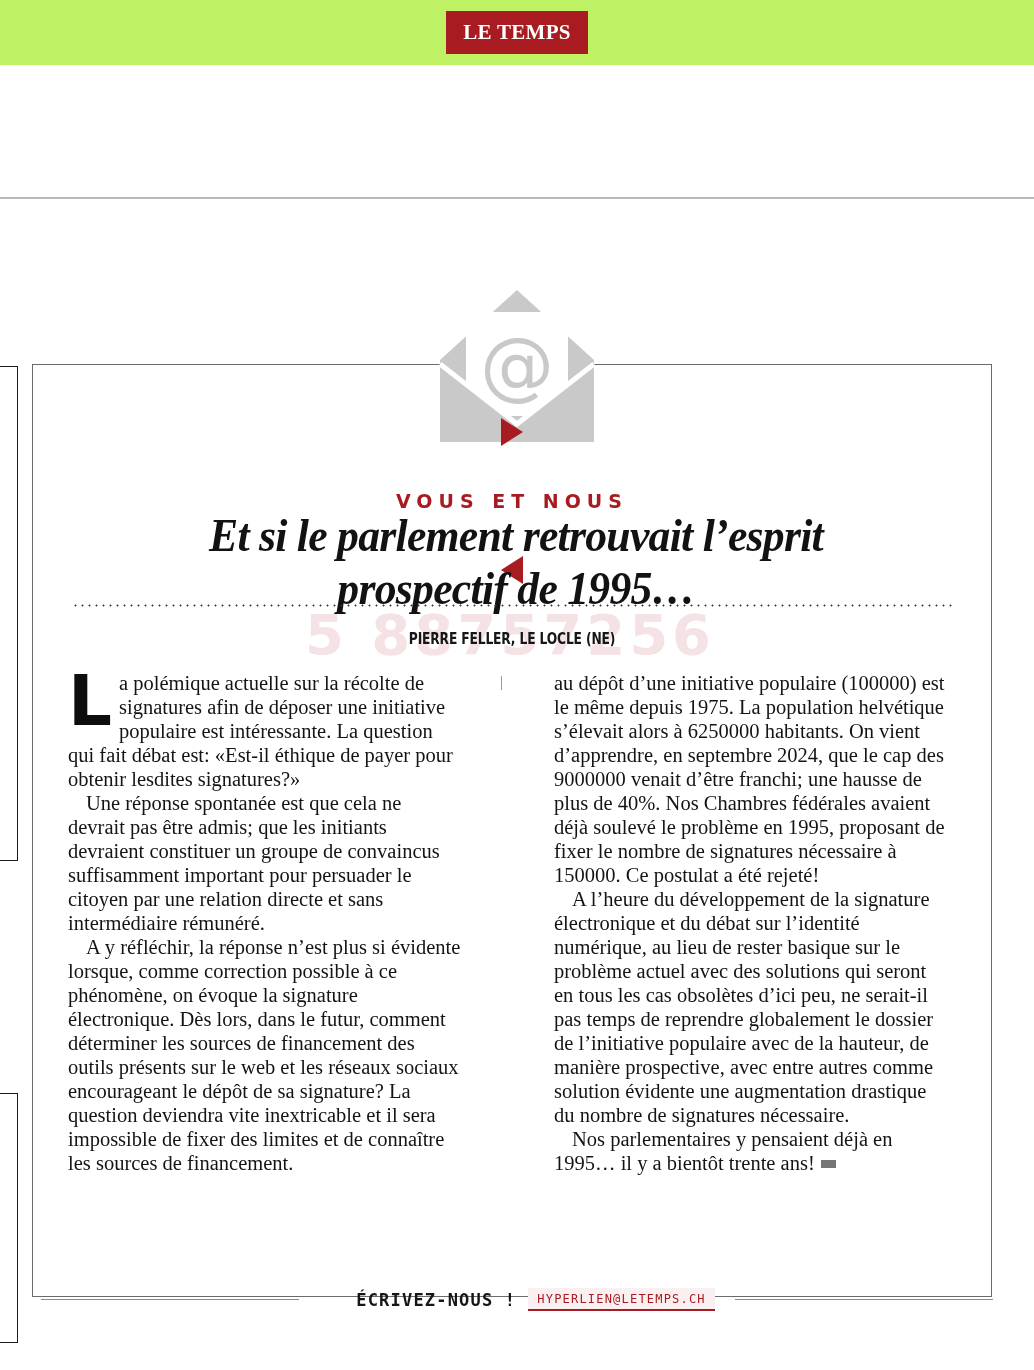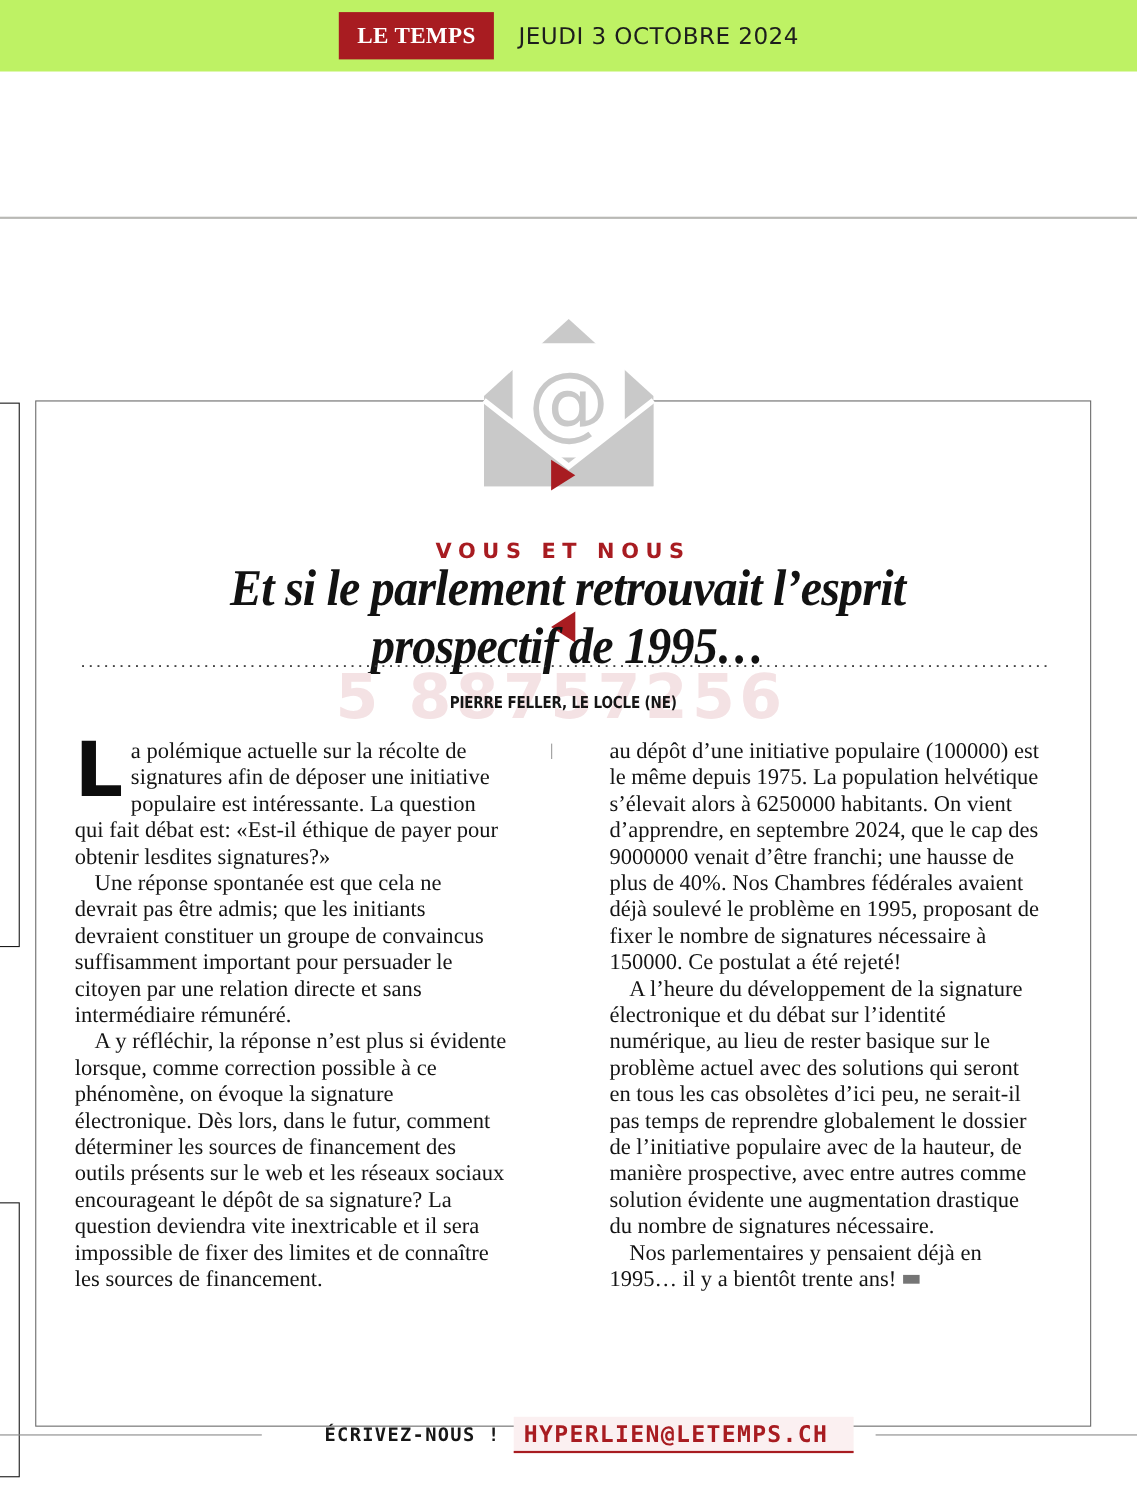--- a/index.html
+++ b/index.html
@@ -251,38 +251,37 @@
     font-family: "DejaVu Sans Mono", "Liberation Mono", monospace;
     font-weight: bold;
     font-size: 17px;
     letter-spacing: 1.2px;
     color: #161616;
     white-space: nowrap;
     margin-left: 37px;
   }
   .foot-mail {
     font-family: "DejaVu Sans Mono", "Liberation Mono", monospace;
-    font-weight: bold;
-    font-size: 21px;
+    font-weight: normal;
+    font-size: 12px;
     letter-spacing: 1.2px;
     color: #a81c21;
     background: #fbf0f1;
     border-bottom: 2.2px solid #a81c21;
-    padding: 4px 23px 3px 9px;
+    padding: 4px 9px 3px 9px;
     margin-left: 12px;
     white-space: nowrap;
   }
 </style>
 </head>
 <body>
 
 <div class="masthead">
   <div class="masthead-inner">
     <div class="brand-plate">LE TEMPS</div>
-    <div class="masthead-date">JEUDI 3 OCTOBRE 2024</div>
   </div>
 </div>
 
 <div class="page-rule"></div>
 
 <div class="bleed-box one"></div>
 <div class="bleed-box two"></div>
 
 <div class="article-frame"></div>
 

